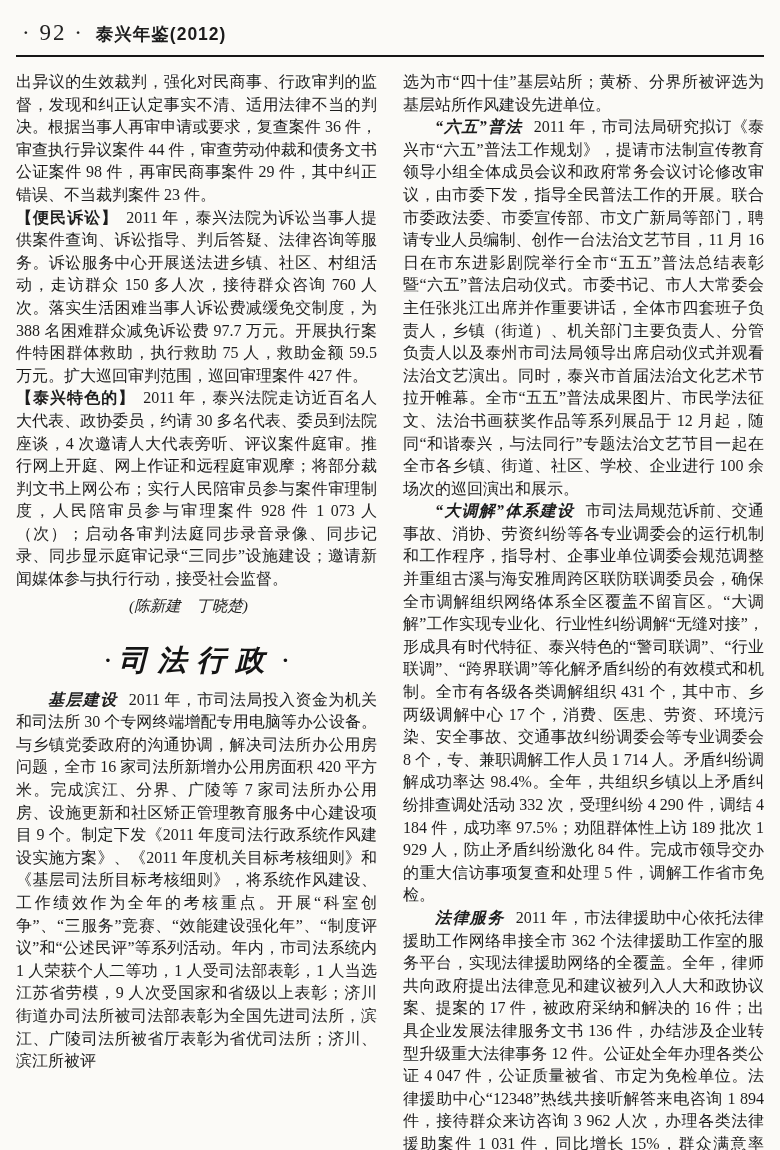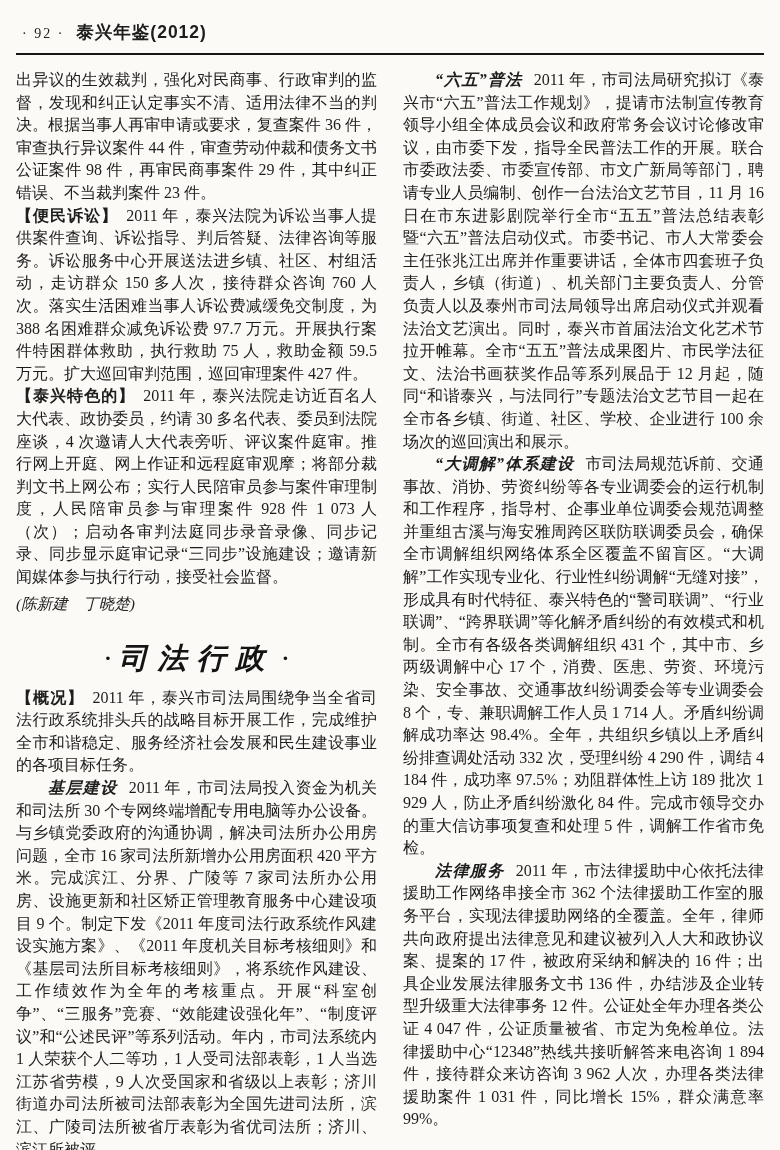--- a/index.html
+++ b/index.html
@@ -8,21 +8,21 @@
     background:#fbfaf7;
     font-family:"Liberation Serif","DejaVu Serif",serif;
     color:#1c1c1c;
   }
   .page{padding:16px 16px 0 16px;}
   .pagehead{
     display:flex;align-items:baseline;gap:12px;
     padding:4px 0 9px 6px;
     border-bottom:2.5px solid #161616;
   }
-  .page-marker{font-size:14px;letter-spacing:2px;color:#222;}
+  .page-marker{font-size:23px;letter-spacing:2px;color:#222;}
   .book-title{
     font-size:17.5px;font-weight:700;
     font-family:"Liberation Sans","DejaVu Sans",sans-serif;
     letter-spacing:1px;
   }
   .cols{display:flex;gap:26px;margin-top:14px;}
   .col{flex:1 1 0;min-width:0;}
   p.body{
     margin:0;
     font-size:16px;line-height:22.6px;
@@ -34,21 +34,21 @@
   .ph{
     font-family:"Liberation Sans","DejaVu Sans",sans-serif;
     font-weight:700;margin-right:.5em;letter-spacing:.5px;
   }
   .sub{
     font-weight:700;font-style:italic;
     margin-right:.7em;letter-spacing:1px;
   }
   p.indent{text-indent:2em;}
   .byline{
-    text-align:left;font-style:italic;
+    text-align:center;font-style:italic;
     font-size:15.5px;line-height:22px;
     padding-right:16px;margin-top:4px;
     color:#222;
   }
   .section-title{
     text-align:center;
     font-size:29px;font-weight:600;font-style:italic;
     margin:24px 0 8px 0;
     color:#141414;
   }
@@ -80,32 +80,32 @@
       <p class="body entry">
         <span class="ph">【泰兴特色的】</span><span>2011 年，泰兴法院走访近百名人大代表、政协委员，约请 30 多名代表、委员到法院座谈，4 次邀请人大代表旁听、评议案件庭审。推行网上开庭、网上作证和远程庭审观摩；将部分裁判文书上网公布；实行人民陪审员参与案件审理制度，人民陪审员参与审理案件 928 件 1 073 人（次）；启动各审判法庭同步录音录像、同步记录、同步显示庭审记录“三同步”设施建设；邀请新闻媒体参与执行行动，接受社会监督。</span>
       </p>
 
       <div class="byline">(陈新建　丁晓楚)</div>
 
       <div class="section-title">
         <span class="dot">·</span><span class="t">司法行政</span><span class="dot">·</span>
       </div>
 
-      <p class="body">
-        <span class="ph">【概况】</span><span>2011 年，泰兴市司法局围绕争当全省司法行政系统排头兵的战略目标开展工作，完成维护全市和谐稳定、服务经济社会发展和民生建设事业的各项目标任务。</span>
-      </p>
 
       <p class="body indent">
         <span class="sub">基层建设</span><span>2011 年，市司法局投入资金为机关和司法所 30 个专网终端增配专用电脑等办公设备。与乡镇党委政府的沟通协调，解决司法所办公用房问题，全市 16 家司法所新增办公用房面积 420 平方米。完成滨江、分界、广陵等 7 家司法所办公用房、设施更新和社区矫正管理教育服务中心建设项目 9 个。制定下发《2011 年度司法行政系统作风建设实施方案》、《2011 年度机关目标考核细则》和《基层司法所目标考核细则》，将系统作风建设、工作绩效作为全年的考核重点。开展“科室创争”、“三服务”竞赛、“效能建设强化年”、“制度评议”和“公述民评”等系列活动。年内，市司法系统内 1 人荣获个人二等功，1 人受司法部表彰，1 人当选江苏省劳模，9 人次受国家和省级以上表彰；济川街道办司法所被司法部表彰为全国先进司法所，滨江、广陵司法所被省厅表彰为省优司法所；济川、滨江所被评</span>
       </p>
 
     </div>
 
     <div class="col">
 
+      <p class="body">
+        <span>选为市“四十佳”基层站所；黄桥、分界所被评选为基层站所作风建设先进单位。</span>
+      </p>
 
       <p class="body indent">
         <span class="sub">“六五”普法</span><span>2011 年，市司法局研究拟订《泰兴市“六五”普法工作规划》，提请市法制宣传教育领导小组全体成员会议和政府常务会议讨论修改审议，由市委下发，指导全民普法工作的开展。联合市委政法委、市委宣传部、市文广新局等部门，聘请专业人员编制、创作一台法治文艺节目，11 月 16 日在市东进影剧院举行全市“五五”普法总结表彰暨“六五”普法启动仪式。市委书记、市人大常委会主任张兆江出席并作重要讲话，全体市四套班子负责人，乡镇（街道）、机关部门主要负责人、分管负责人以及泰州市司法局领导出席启动仪式并观看法治文艺演出。同时，泰兴市首届法治文化艺术节拉开帷幕。全市“五五”普法成果图片、市民学法征文、法治书画获奖作品等系列展品于 12 月起，随同“和谐泰兴，与法同行”专题法治文艺节目一起在全市各乡镇、街道、社区、学校、企业进行 100 余场次的巡回演出和展示。</span>
       </p>
 
       <p class="body indent">
         <span class="sub">“大调解”体系建设</span><span>市司法局规范诉前、交通事故、消协、劳资纠纷等各专业调委会的运行机制和工作程序，指导村、企事业单位调委会规范调整并重组古溪与海安雅周跨区联防联调委员会，确保全市调解组织网络体系全区覆盖不留盲区。“大调解”工作实现专业化、行业性纠纷调解“无缝对接”，形成具有时代特征、泰兴特色的“警司联调”、“行业联调”、“跨界联调”等化解矛盾纠纷的有效模式和机制。全市有各级各类调解组织 431 个，其中市、乡两级调解中心 17 个，消费、医患、劳资、环境污染、安全事故、交通事故纠纷调委会等专业调委会 8 个，专、兼职调解工作人员 1 714 人。矛盾纠纷调解成功率达 98.4%。全年，共组织乡镇以上矛盾纠纷排查调处活动 332 次，受理纠纷 4 290 件，调结 4 184 件，成功率 97.5%；劝阻群体性上访 189 批次 1 929 人，防止矛盾纠纷激化 84 件。完成市领导交办的重大信访事项复查和处理 5 件，调解工作省市免检。</span>
       </p>
 
       <p class="body indent">

